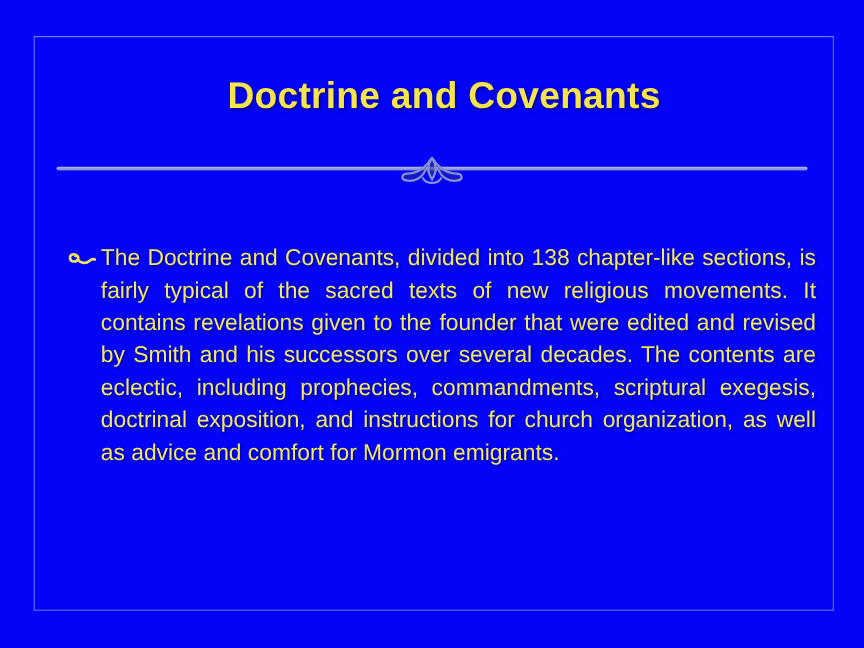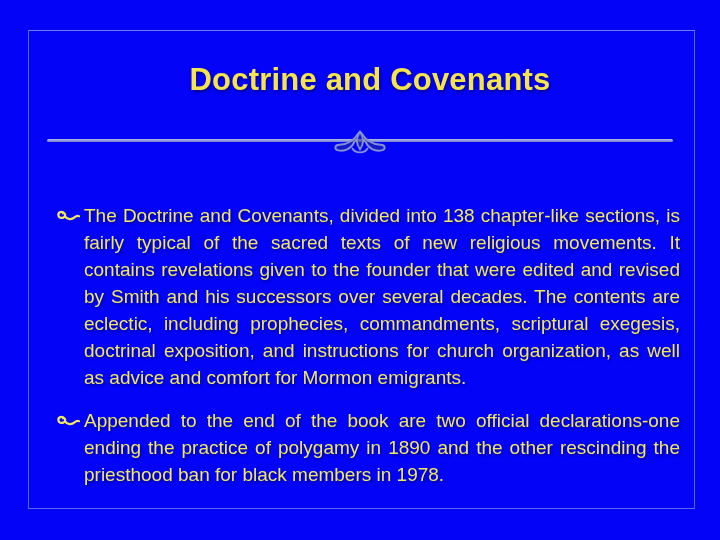--- a/index.html
+++ b/index.html
@@ -105,24 +105,15 @@
     <div class="bullet-item">
       <svg class="bullet-glyph" width="22" height="14" viewBox="0 0 24 14" xmlns="http://www.w3.org/2000/svg">
         <g fill="none" stroke="var(--text-yellow, #F2E85E)" stroke-width="2.2" stroke-linecap="round">
           <path d="M8.5 4.5 C6 1.5 1.8 3.2 2.4 6.4 C3 9.6 7.8 9.8 9 6.8 C9.7 5 8.4 3.6 6.9 4.3"></path>
           <path d="M9 7.5 C11.5 10.6 15.5 11 18.5 8.4 C20 7.1 21.6 6.6 23 7.2"></path>
         </g>
       </svg>
       <div class="bullet-text">The Doctrine and Covenants, divided into 138 chapter-like sections, is fairly typical of the sacred texts of new religious movements. It contains revelations given to the founder that were edited and revised by Smith and his successors over several decades. The contents are eclectic, including prophecies, commandments, scriptural exegesis, doctrinal exposition, and instructions for church organization, as well as advice and comfort for Mormon emigrants.</div>
     </div>
 
-    <div class="bullet-item">
-      <svg class="bullet-glyph" width="22" height="14" viewBox="0 0 24 14" xmlns="http://www.w3.org/2000/svg">
-        <g fill="none" stroke="var(--text-yellow, #F2E85E)" stroke-width="2.2" stroke-linecap="round">
-          <path d="M8.5 4.5 C6 1.5 1.8 3.2 2.4 6.4 C3 9.6 7.8 9.8 9 6.8 C9.7 5 8.4 3.6 6.9 4.3"></path>
-          <path d="M9 7.5 C11.5 10.6 15.5 11 18.5 8.4 C20 7.1 21.6 6.6 23 7.2"></path>
-        </g>
-      </svg>
-      <div class="bullet-text">Appended to the end of the book are two official declarations-one ending the practice of polygamy in 1890 and the other rescinding the priesthood ban for black members in 1978.</div>
-    </div>
 
   </div>
 </div>
 
 </body></html>

